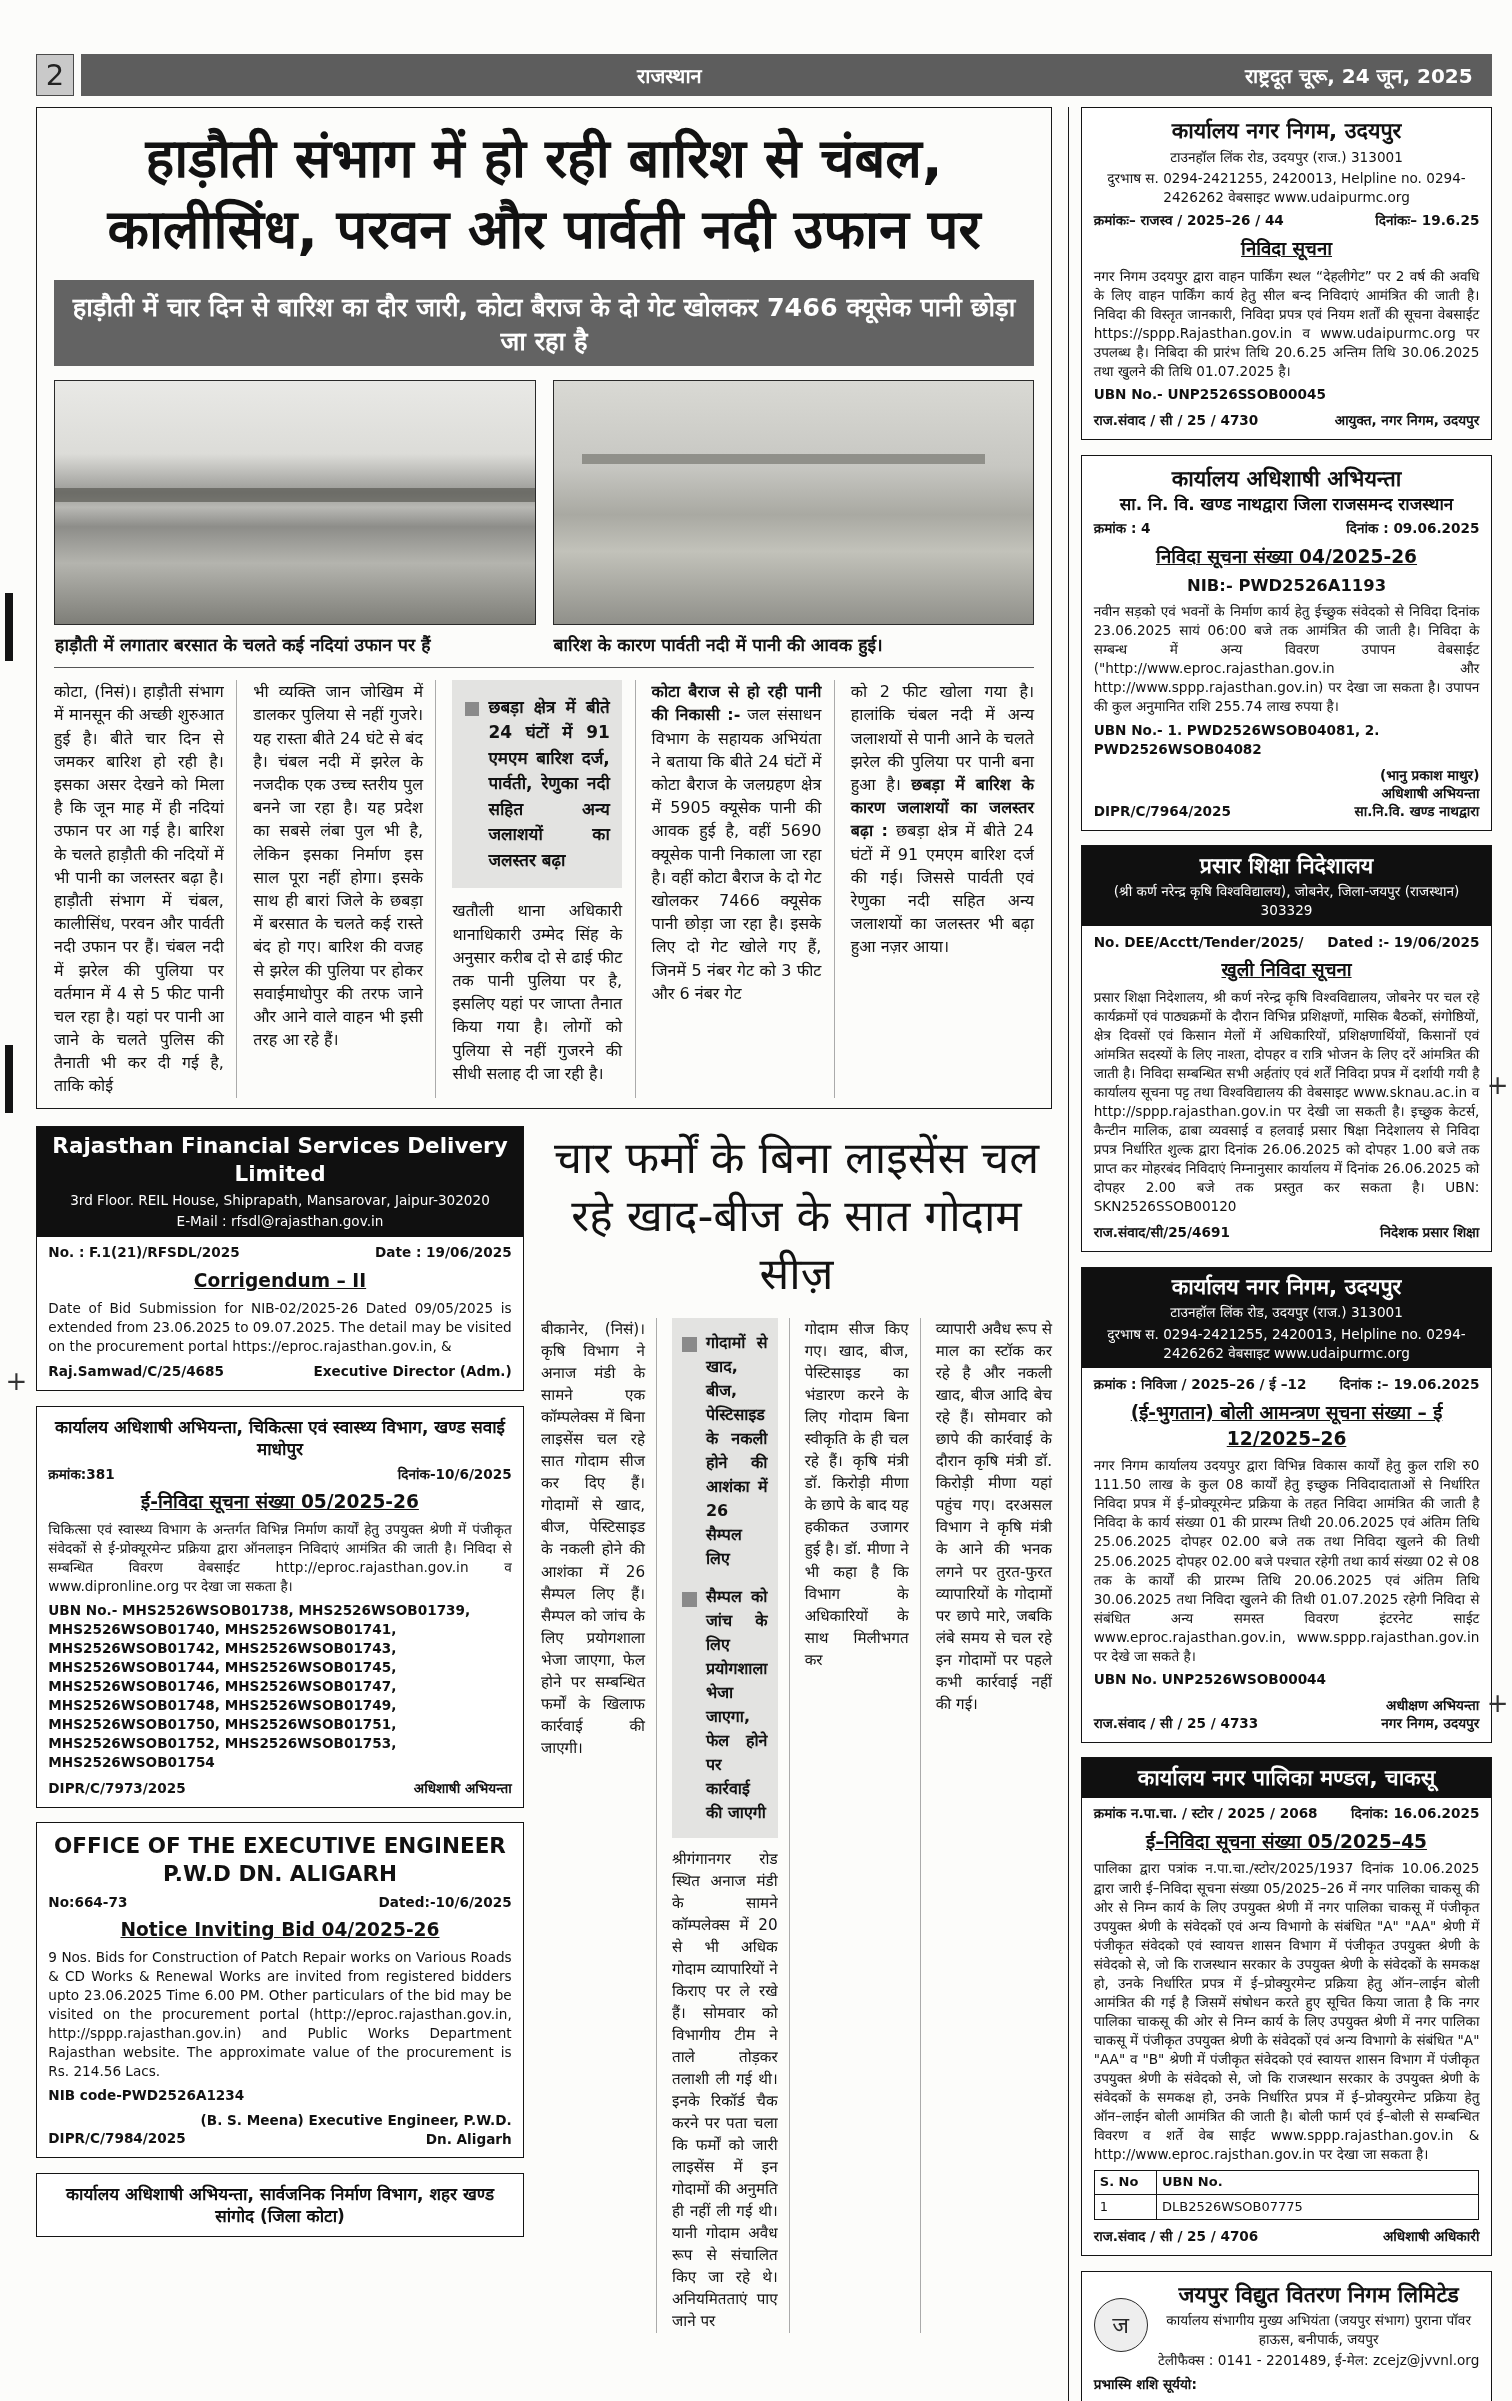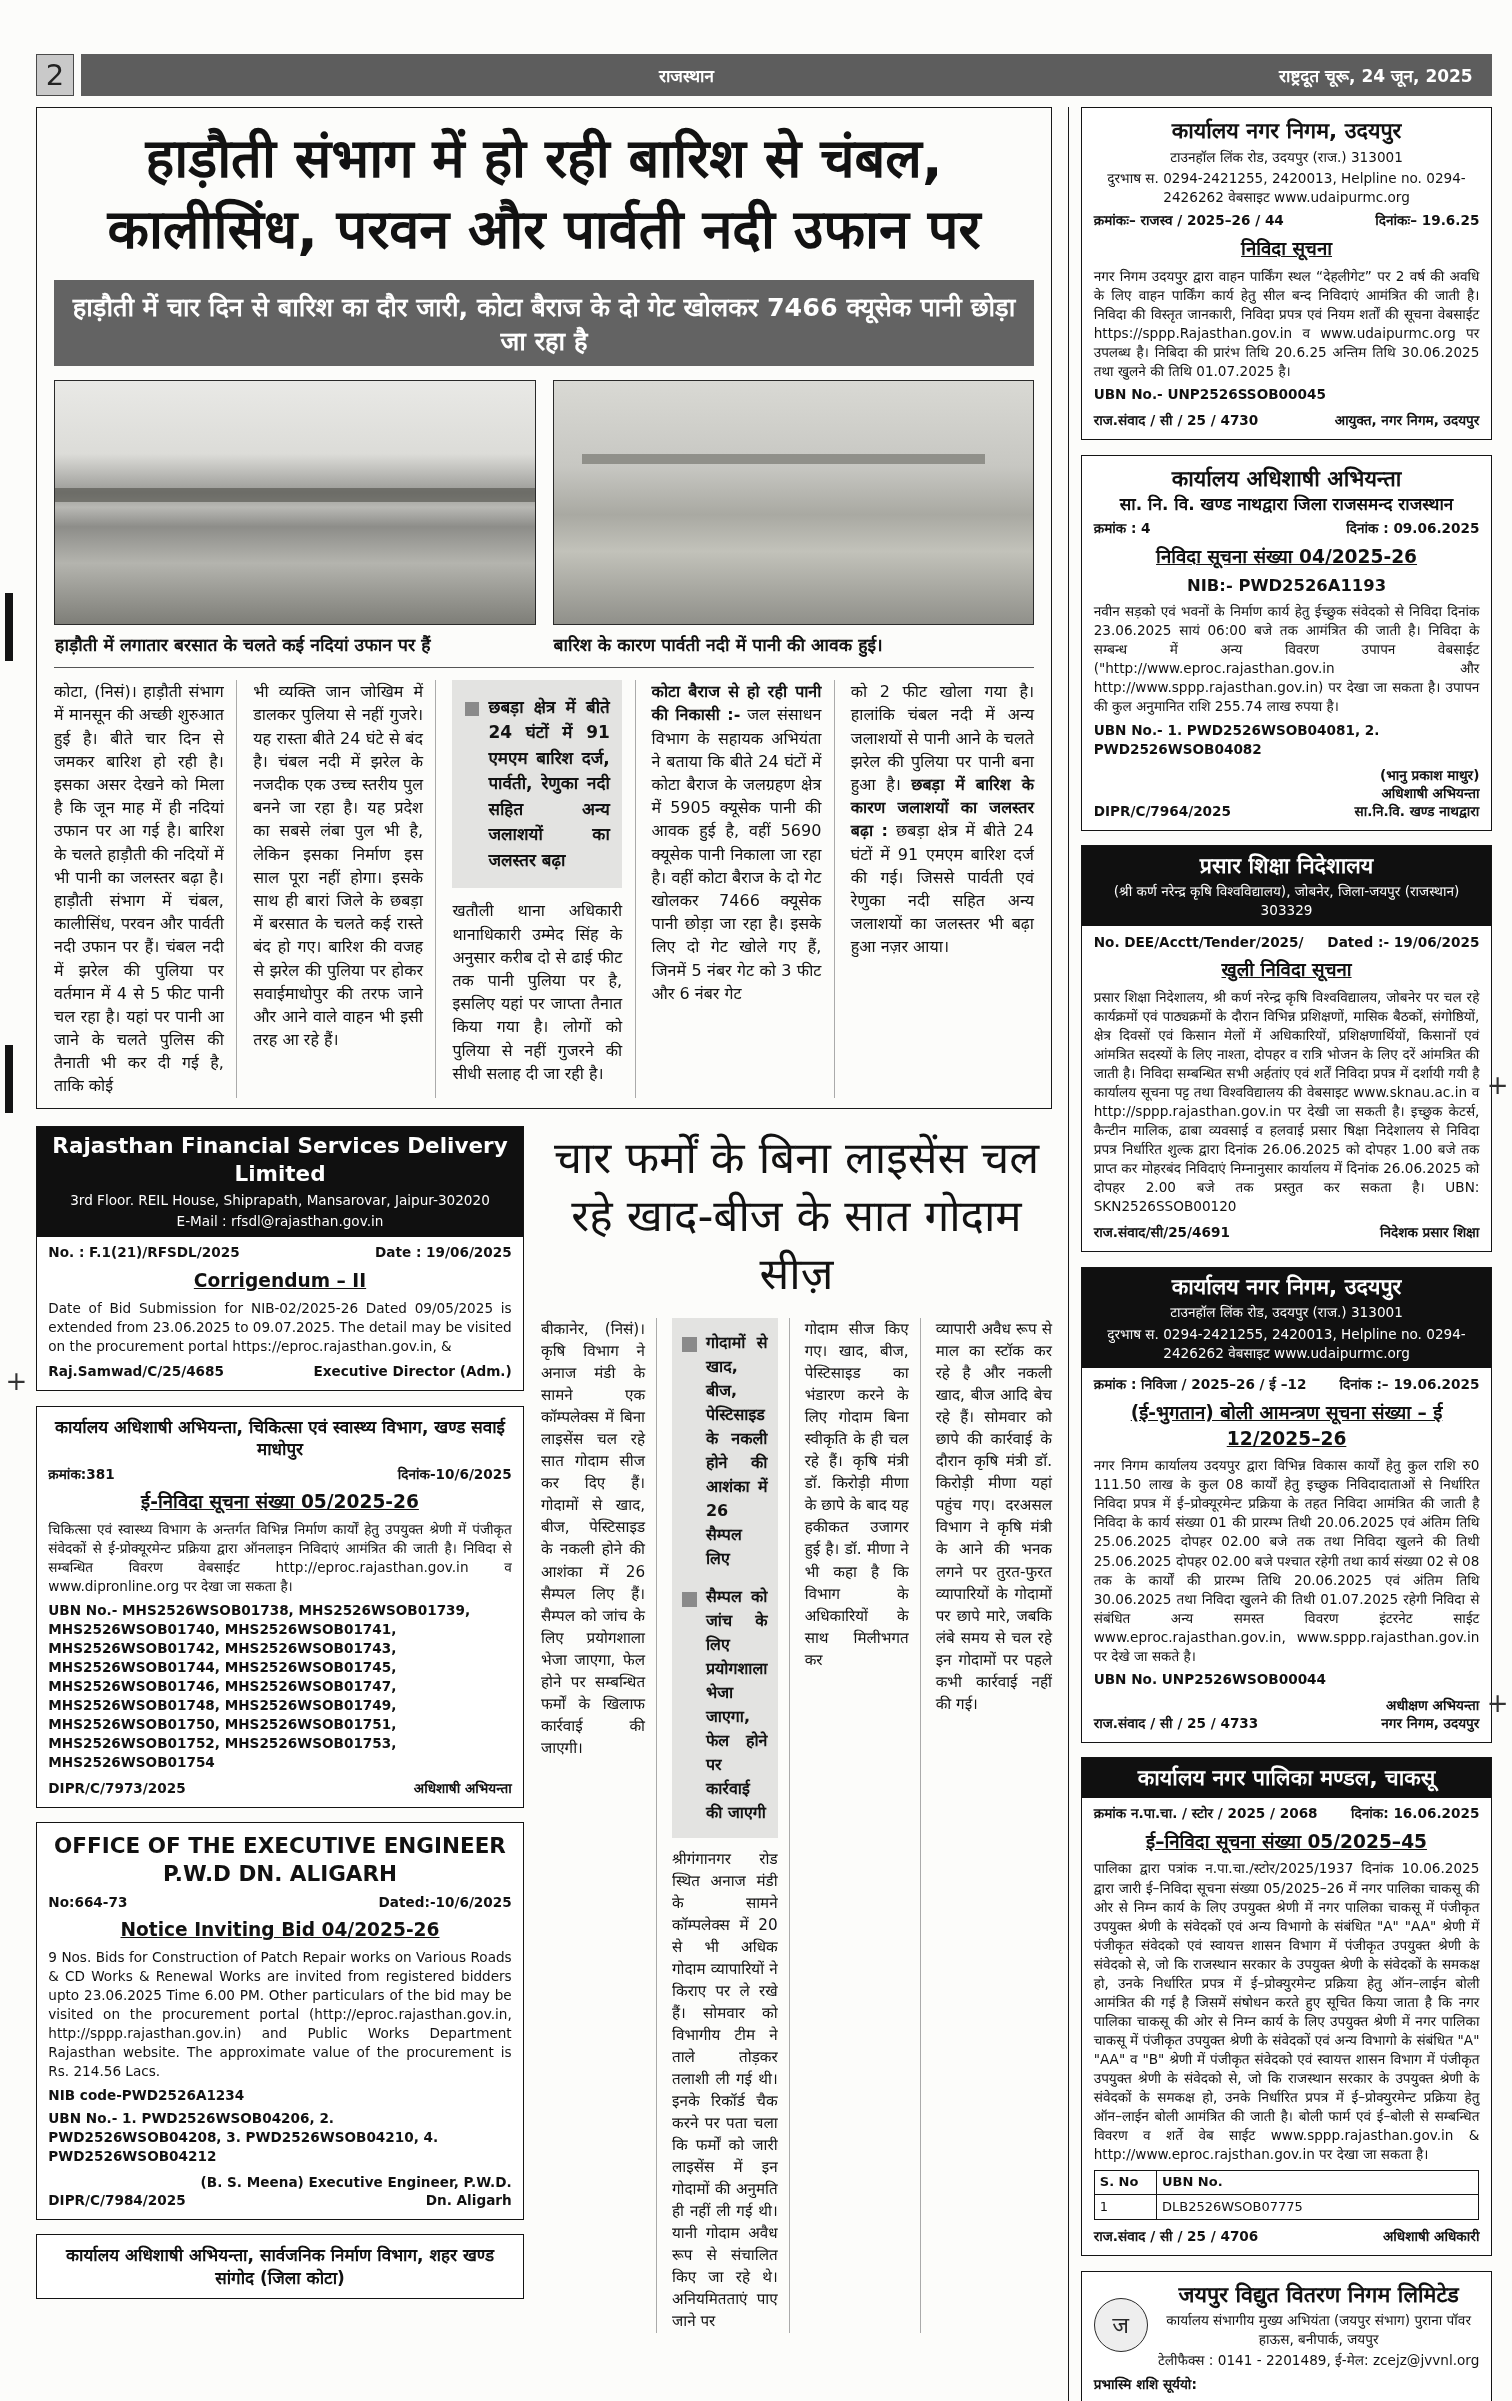--- a/index.html
+++ b/index.html
@@ -4,21 +4,21 @@
 <style>
   html,body{margin:0;padding:0;background:#d9d9d9;}
   .page{position:relative;width:1512px;min-height:2401px;background:#fcfcfa;color:#121212;
         font-family:"DejaVu Sans","Liberation Sans",sans-serif;box-sizing:border-box;
         padding:54px 20.3px 17px 36px;}
   
   .masthead{display:flex;height:42px;margin-bottom:11.3px;}
   .page-num{width:36px;background:#c9c9c9;border:1.1px solid #4a4a4a;display:flex;align-items:center;
             justify-content:center;font-size:29px;color:#222;}
   .mast-bar{flex:1;background:#5d5d5d;color:#fff;display:flex;align-items:center;margin-left:6.8px;
-            padding:0 19px;font-size:17px;font-weight:bold;gap:6px;}
+            padding:0 19px;font-size:20px;font-weight:bold;gap:6px;}
   .mast-center{flex:1;text-align:center;}
   .mast-right{white-space:nowrap;}
   
   .layout{display:grid;grid-template-columns:1016px 1fr;column-gap:16px;}
   .right-rail{border-left:1.7px solid #1a1a1a;padding-left:12.4px;display:flex;flex-direction:column;}
   
   .lead{border:1.7px solid #1a1a1a;padding:14.7px 17px 10.2px;}
   .lead-headline{font-size:54px;line-height:1.32;font-weight:bold;text-align:center;}
   .lead-subbar{background:#636363;color:#fff;font-size:25.4px;font-weight:bold;text-align:center;
                padding:9px 9px;margin:14.7px 0 13.6px;}
@@ -172,21 +172,20 @@
           <div class="notice">
             <div class="n-org">OFFICE OF THE EXECUTIVE ENGINEER</div>
             <div class="n-org">P.W.D DN. ALIGARH</div>
             <div class="n-meta">
               <span>No:664-73</span>
               <span>Dated:-10/6/2025</span>
             </div>
             <div class="n-heading">Notice Inviting Bid 04/2025-26</div>
             <div class="n-body">9 Nos. Bids for Construction of Patch Repair works on Various Roads &amp; CD Works &amp; Renewal Works are invited from registered bidders upto 23.06.2025 Time 6.00 PM. Other particulars of the bid may be visited on the procurement portal (http://eproc.rajasthan.gov.in, http://sppp.rajasthan.gov.in) and Public Works Department Rajasthan website. The approximate value of the procurement is Rs. 214.56 Lacs.</div>
             <div class="n-ubn">NIB code-PWD2526A1234</div>
-            <div class="n-ubn">UBN No.- 1. PWD2526WSOB04206, 2. PWD2526WSOB04208, 3. PWD2526WSOB04210, 4. PWD2526WSOB04212</div>
             <div class="n-foot">
               <span>DIPR/C/7984/2025</span>
               <span class="n-signer">(B. S. Meena) Executive Engineer, P.W.D. Dn. Aligarh</span>
             </div>
           </div>
 
           <div class="notice">
             <div class="n-org-sm">कार्यालय अधिशाषी अभियन्ता, सार्वजनिक निर्माण विभाग, शहर खण्ड सांगोद (जिला कोटा)</div>
 
           </div>

